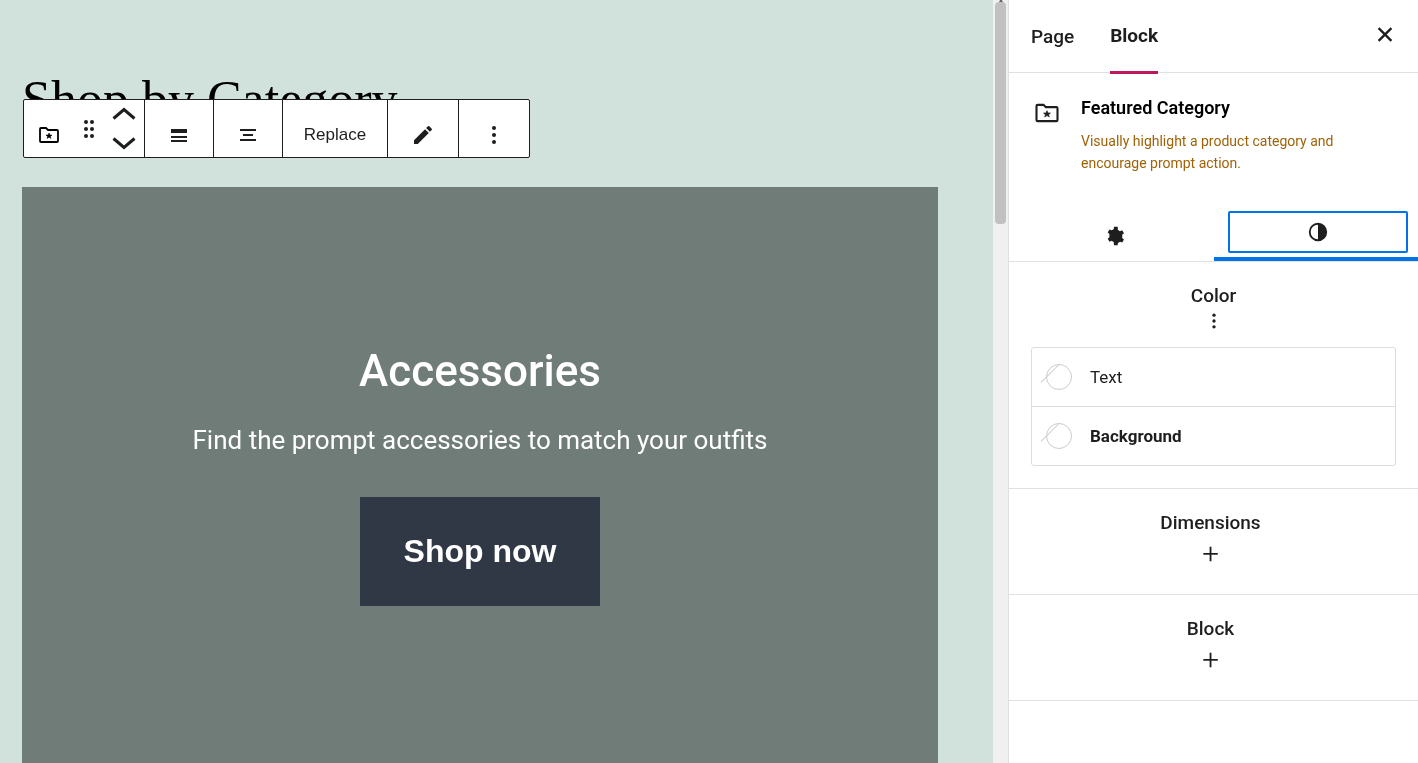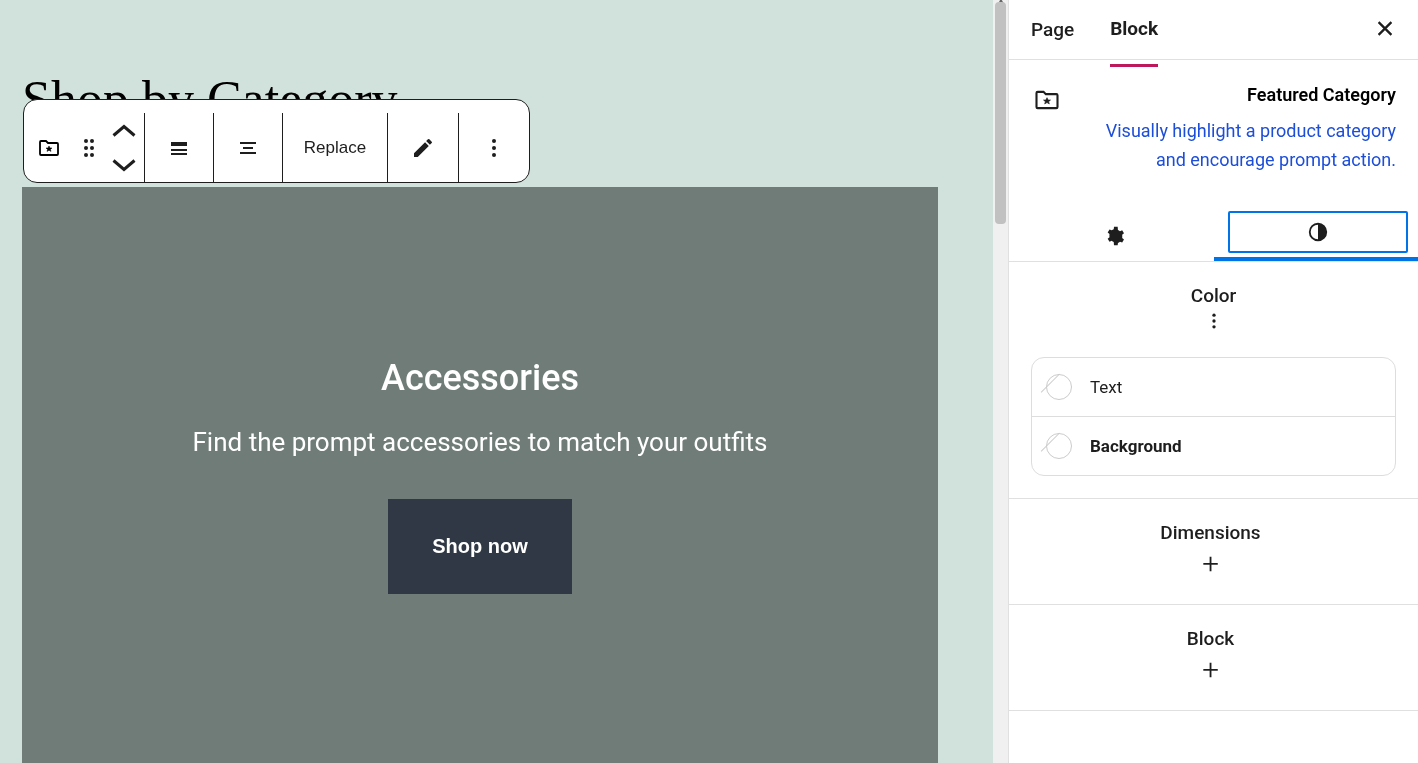--- a/index.html
+++ b/index.html
@@ -24,24 +24,23 @@
       color: #000;
       font-family: Georgia, serif;
     }
     
     .block-toolbar {
       position: absolute;
       left: 23px;
       top: 99px;
       background: #fff;
       border: 1px solid #1e1e1e;
-      border-radius: 14px;
-      display: flex;
-      height: 84px;
-      align-items: flex-end;
+      border-radius: 2px;
+      display: flex;
+      height: 59px;
     }
     
     .toolbar-group { display: flex; border-right: 1px solid #1e1e1e; }
     .toolbar-group:last-child { border-right: none; }
     
     .toolbar-btn {
       width: 50px;
       height: 69px;
       display: flex;
       align-items: center;
@@ -65,29 +64,29 @@
       background: #6f7c78;
       display: flex;
       flex-direction: column;
       align-items: center;
       justify-content: center;
       color: #fff;
       text-align: center;
       padding: 20px;
     }
     
-    .featured-title { font-size: 36px; font-weight: 500; margin-bottom: 28px; }
+    .featured-title { font-size: 44px; font-weight: 500; margin-bottom: 28px; }
     .featured-subtitle { font-size: 26px; font-weight: 400; margin-bottom: 42px; }
     
     .shop-btn {
       background: #2f3844;
       color: #fff;
       border: none;
       padding: 36px 44px;
-      font-size: 20px;
+      font-size: 32px;
       font-weight: 600;
       cursor: pointer;
     }
     
     .scrollbar-track {
       position: absolute;
       right: 0;
       top: 0;
       width: 15px;
       height: 100%;
@@ -111,21 +110,21 @@
       top: 0;
       width: 410px;
       height: 763px;
       background: #fff;
       border-left: 1px solid #e0e0e0;
     }
     
     .sidebar-tabs {
       display: flex;
       align-items: center;
-      height: 60px;
+      height: 73px;
       border-bottom: 1px solid #e0e0e0;
       position: relative;
       padding-left: 22px;
     }
     
     .tab {
       font-size: 19px;
       color: #1e1e1e;
       padding: 24px 0;
       margin-right: 36px;
@@ -142,26 +141,26 @@
       position: absolute;
       right: 22px;
       top: 50%;
       transform: translateY(-50%);
       background: none;
       border: none;
       cursor: pointer;
     }
     .close-panel svg { width: 22px; height: 22px; }
     
-    .block-info { display: flex; padding: 24px 22px 24px 24px; align-items: flex-start; gap: 20px; text-align: right; }
+    .block-info { display: flex; padding: 24px 22px 24px 24px; align-items: flex-start; gap: 20px; }
     .block-info-icon { flex: 0 0 28px; margin-top: 2px; }
     .block-info-icon svg { width: 28px; height: 28px; }
     .block-info-text { flex: 1; }
     .block-info-title { font-size: 18px; font-weight: 600; margin-bottom: 12px; }
-    .block-info-desc { font-size: 18px; color: #1d4ed8; line-height: 1.6; }
+    .block-info-desc { font-size: 14px; color: #a16207; line-height: 1.6; }
     
     .style-tabs-row {
       display: flex;
       border-bottom: 1px solid #e0e0e0;
       padding: 12px 0 0;
       gap: 0;
     }
     .style-tab-btn {
       flex: 1;
       display: flex;
@@ -192,22 +191,22 @@
       align-items: center;
       justify-content: space-between;
       flex-direction: column;
     }
     .panel-header-title { font-size: 19px; font-weight: 500; color: #1e1e1e; }
     .panel-options-btn { background: none; border: none; cursor: pointer; padding: 4px; }
     .panel-options-btn svg { width: 20px; height: 20px; }
     
     .color-list {
       border: 1px solid #ddd;
-      border-radius: 13px;
-      margin-top: 19px;
+      border-radius: 3px;
+      margin-top: 9px;
     }
     .color-row {
       display: flex;
       align-items: center;
       gap: 18px;
       padding: 16px 14px;
       cursor: pointer;
       border-bottom: 1px solid #ddd;
     }
     .color-row:last-child { border-bottom: none; font-weight: bold; }

